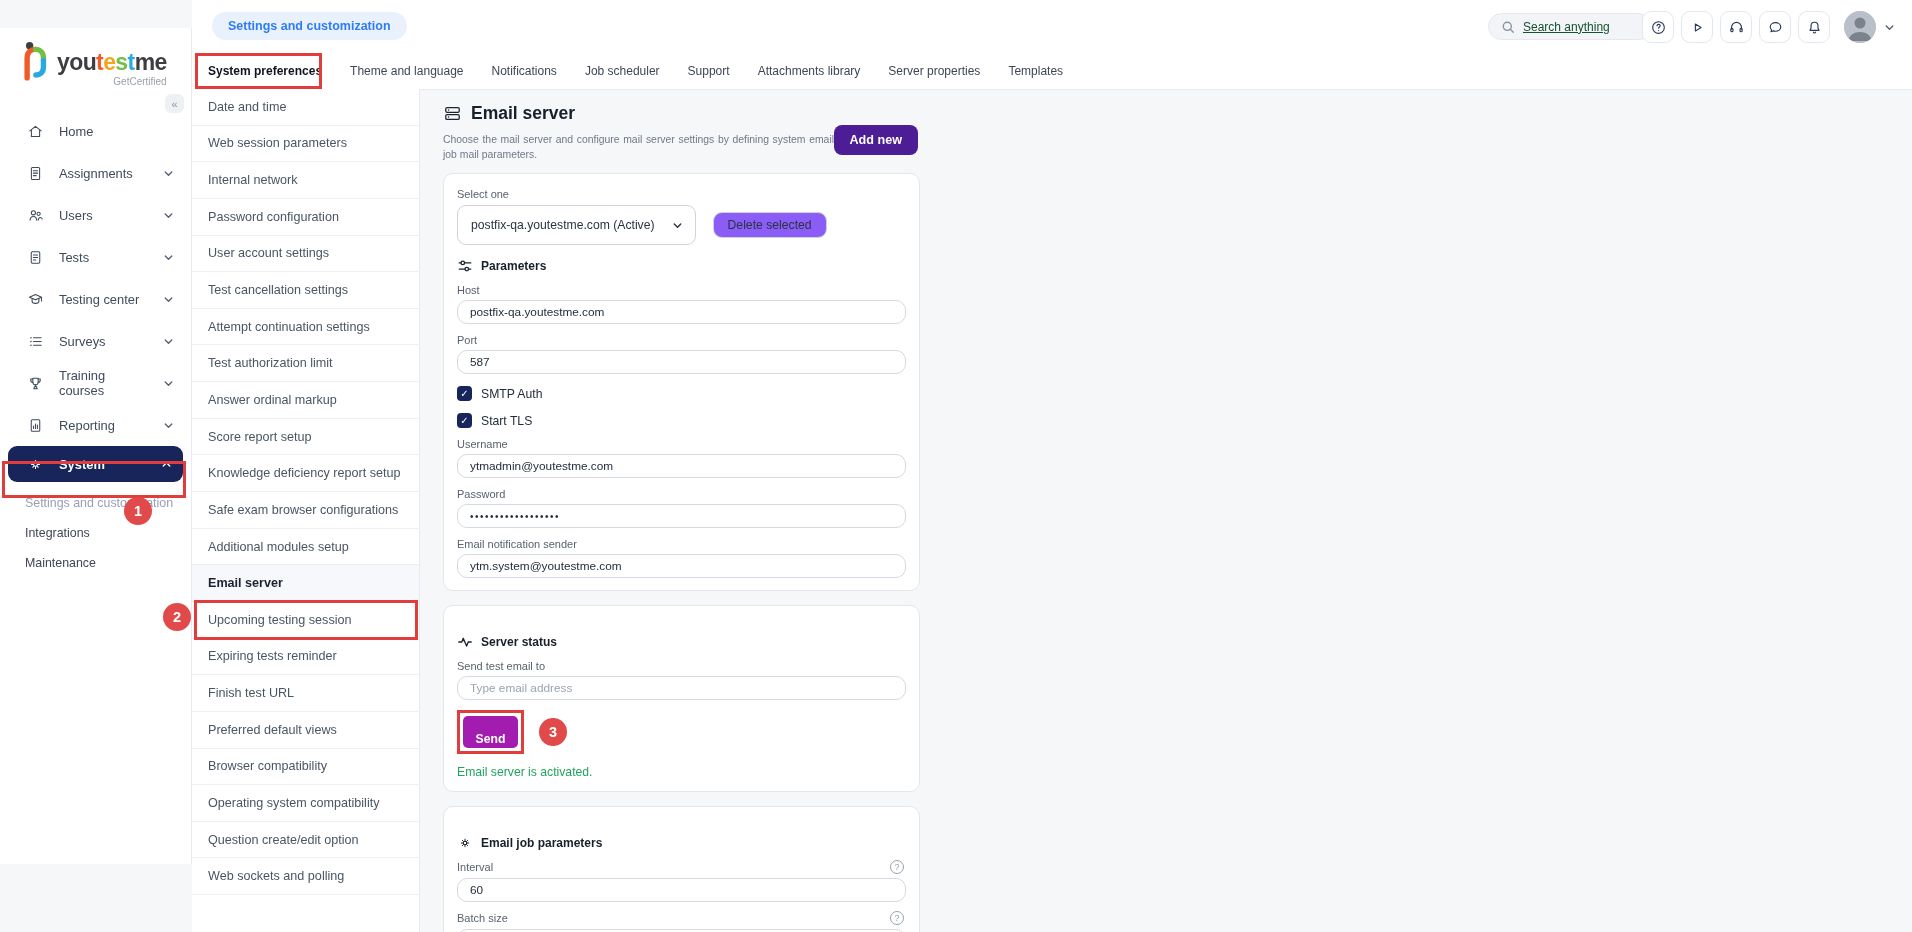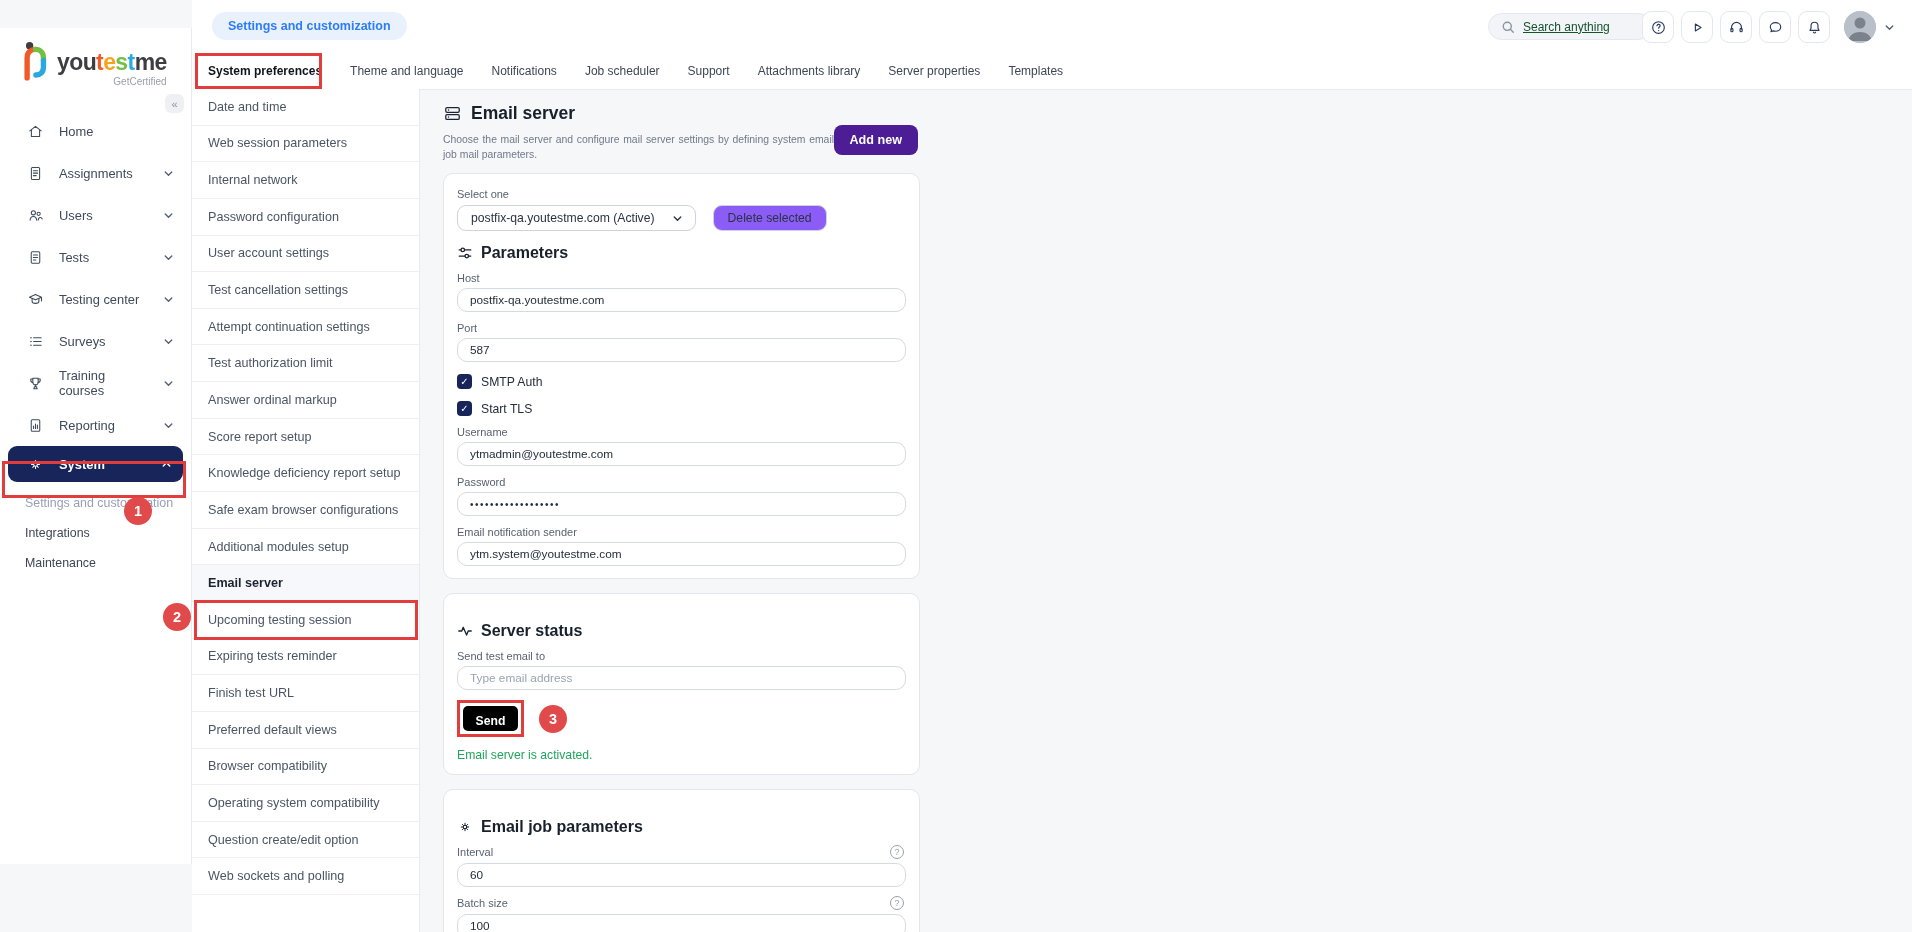--- a/index.html
+++ b/index.html
@@ -61,33 +61,33 @@
   .desc{width:412px;font-size:10.4px;line-height:14.5px;color:#70798a;margin-top:9px;text-align:justify;}
   .addnew{position:absolute;right:2px;top:22px;height:30px;padding:0 16px;background:#4c1d95;color:#fff;font-weight:bold;
           font-size:12.6px;border-radius:8px;border:none;display:flex;align-items:center;font-family:inherit;}
   .card{width:477px;background:#fff;border:1px solid #e3e6ec;border-radius:10px;padding:12px 13px;box-sizing:border-box;margin-top:11px;}
   .f-label{font-size:11px;color:#59626f;margin:10px 0 4px;}
   .f-label.first{margin-top:2px;}
   .input{width:100%;height:24px;border:1px solid #d5dae1;border-radius:10px;padding:0 12px;font-size:11.8px;color:#242e3c;
          box-sizing:border-box;background:#fff;font-family:inherit;outline:none;}
   .input::placeholder{color:#9aa3b2;}
   .sel-row{display:flex;align-items:center;gap:17px;margin-top:5px;}
-  .sel-btn{height:26px;border:1px solid #cdd4dd;border-radius:9px;background:#fff;display:flex;align-items:center;gap:16px;
+  .sel-btn{height:40px;border:1px solid #cdd4dd;border-radius:9px;background:#fff;display:flex;align-items:center;gap:16px;
            padding:0 11px 0 13px;font-size:12.2px;color:#2a3342;font-family:inherit;}
   .ghost-btn{height:26px;border:1px solid #cdd4dd;border-radius:9px;background:#8b5cf6;padding:0 14px;font-size:12.2px;color:#2a3342;
              display:flex;align-items:center;font-family:inherit;}
-  .sec-head{display:flex;align-items:center;gap:8px;font-size:16px;font-weight:bold;color:#18202c;margin-top:13px;}
+  .sec-head{display:flex;align-items:center;gap:8px;font-size:12px;font-weight:bold;color:#18202c;margin-top:13px;}
   .sec-head.top{margin-top:16px;}
   .cb-row{display:flex;align-items:center;gap:9px;margin-top:12px;font-size:12.2px;color:#232d3b;}
   .cb{width:15px;height:15px;background:#17255b;border-radius:4px;color:#fff;font-size:10px;display:flex;align-items:center;justify-content:center;}
   .pw{letter-spacing:1.5px;font-size:10px;}
   .send-row{display:flex;align-items:center;margin-top:10px;}
   .annot-wrap{border:3px solid #e23d3d;padding:3px;display:inline-block;line-height:0;}
-  .send-btn{height:25px;min-width:55px;background:#000000;color:#fff;font-weight:bold;font-size:12.2px;border:none;border-radius:5px;
-            padding:8px 12px;font-family:inherit;}
+  .send-btn{height:25px;min-width:55px;background:#a21caf;color:#fff;font-weight:bold;font-size:12.2px;border:none;border-radius:5px;
+            padding:16px 12px;font-family:inherit;}
   .badge{width:28px;height:28px;border-radius:50%;background:#e14a4a;color:#fff;font-weight:bold;font-size:14.5px;
          display:flex;align-items:center;justify-content:center;z-index:6;}
   .badge.inline{margin-left:15px;}
   .green{margin-top:11px;font-size:12.2px;color:#21a45e;}
   .lab-row{display:flex;align-items:center;justify-content:space-between;margin:9px 2px 4px 0;}
   .lab-row .f-label{margin:0;}
   .info{width:14px;height:14px;border:1.2px solid #98a1ae;border-radius:50%;color:#98a1ae;font-size:9px;
         display:flex;align-items:center;justify-content:center;box-sizing:border-box;}
 
   

